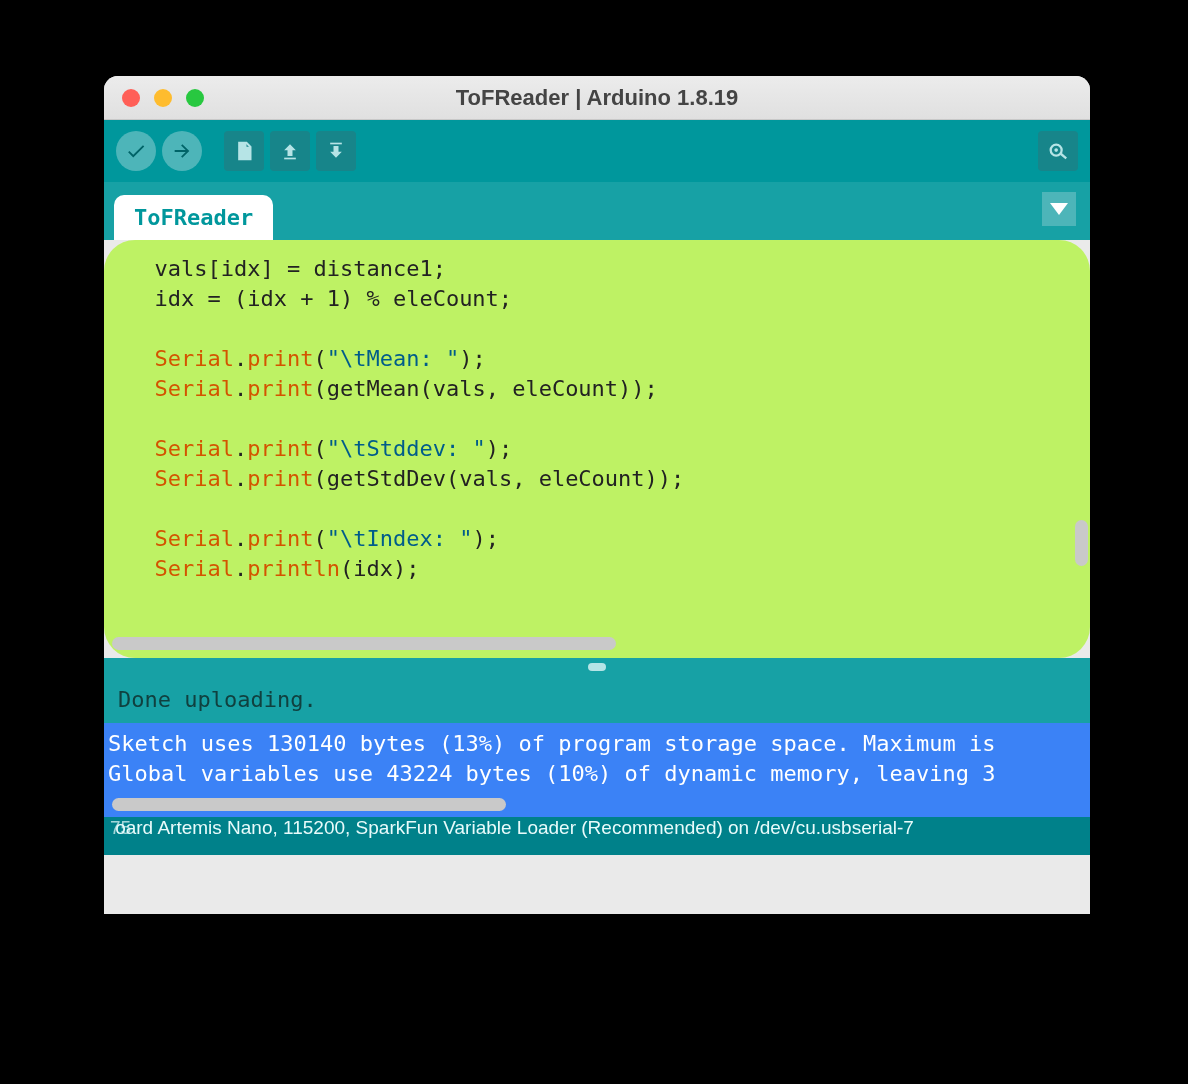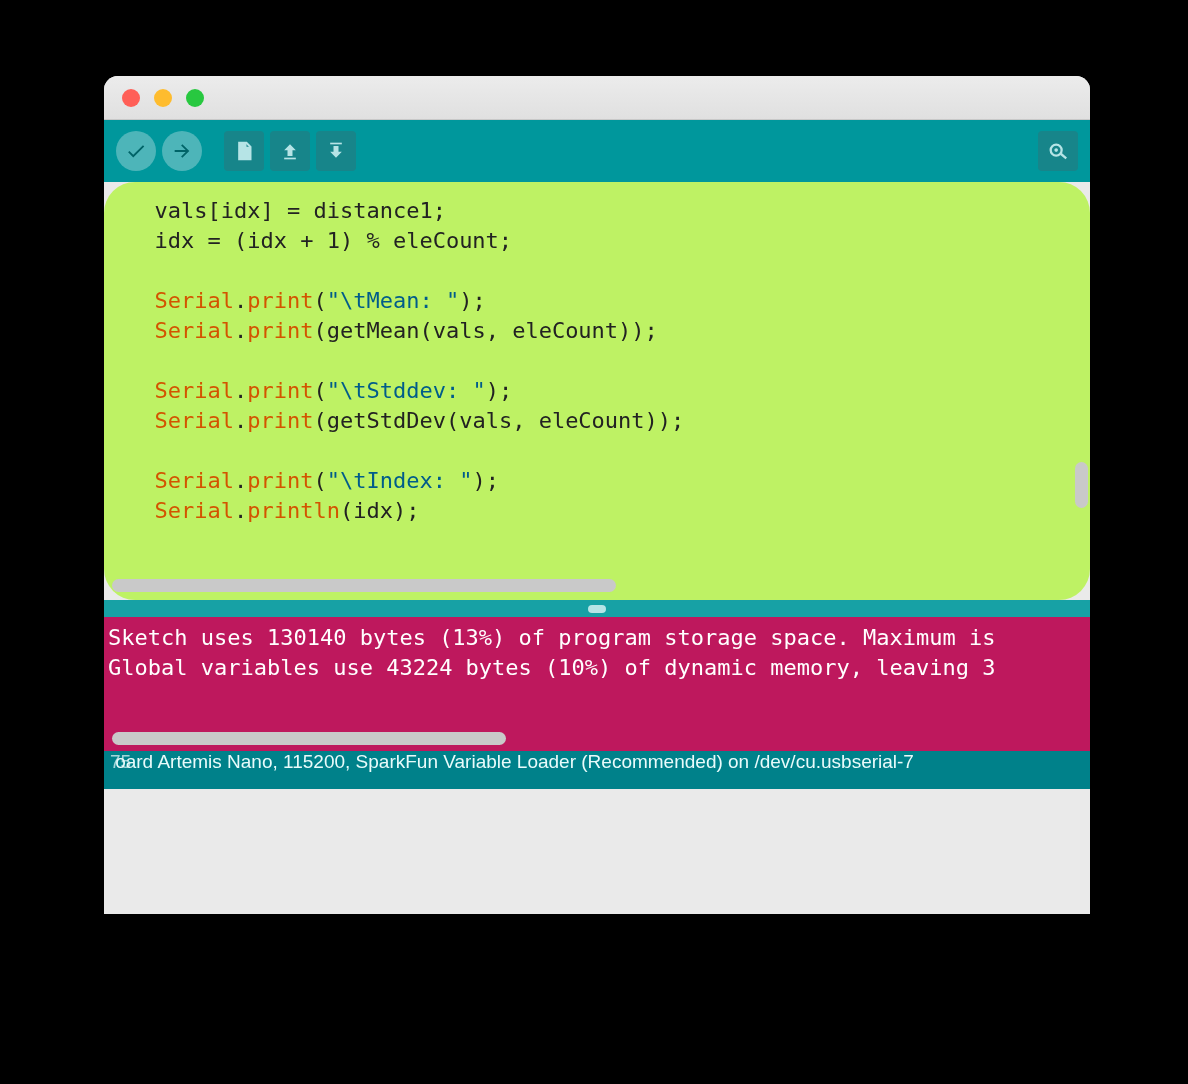--- a/index.html
+++ b/index.html
@@ -108,25 +108,25 @@
     position:absolute;left:50%;top:5px;transform:translateX(-50%);
     width:18px;height:8px;background:#b6e4e6;border-radius:4px;
   }
   .status{
     height:48px;background:#17A1A5;color:#10403f;
     font-family: Menlo, Monaco, monospace;
     font-size:22px;
     display:flex;align-items:center;padding:0 14px;
   }
   .console{
-    background:#be185d;color:#fff;
+    background:#3b82f6;color:#fff;
     font-family: Menlo, Monaco, monospace;
     font-size:22px;line-height:30px;
     padding:6px 4px;
-    height:134px;
+    height:94px;
     position:relative;
     white-space:pre;
     overflow:hidden;
   }
   .console .hthumb2{
     position:absolute;left:8px;bottom:6px;height:13px;width:40%;
     background:#c9c9c9;border-radius:7px;
   }
   .footer{
     height:38px;background:#00818a;color:#e8fbfb;
@@ -141,20 +141,21 @@
 <body>
 
 <div class="window">
 
   <div class="titlebar">
     <div class="traffic">
       <div class="tl red"></div>
       <div class="tl yel"></div>
       <div class="tl grn"></div>
     </div>
+    <div class="title">ToFReader | Arduino 1.8.19</div>
   </div>
 
   <div class="toolbar">
     <div class="tbtn" title="Verify">
       <svg width="22" height="22" viewBox="0 0 24 24">
           <path fill="currentColor" d="M9 16.2 4.8 12l-1.4 1.4L9 19 21 7l-1.4-1.4z"></path>
         </svg>
     </div>
     <div class="tbtn" title="Upload">
       <svg width="22" height="22" viewBox="0 0 24 24">
@@ -183,20 +184,28 @@
     <div class="spacer"></div>
     <div class="tbtn sq">
       <svg width="24" height="22" viewBox="0 0 24 24">
           <circle cx="10" cy="11" r="6" fill="none" stroke="currentColor" stroke-width="2.5"></circle>
           <line x1="15" y1="15" x2="21" y2="20" stroke="currentColor" stroke-width="2.5"></line>
           <circle cx="10" cy="11" r="2" fill="currentColor"></circle>
         </svg>
     </div>
   </div>
 
+  <div class="tabrow">
+    <div class="tab">ToFReader</div>
+    <div class="tabmenu">
+      <svg width="18" height="12" viewBox="0 0 18 12">
+          <path fill="#fff" d="M0 0h18L9 12z"></path>
+        </svg>
+    </div>
+  </div>
 
   <div class="code-area">
 <pre class="code"><span>  vals[idx] = distance1;</span>
 <span>  idx = (idx + 1) % eleCount;</span>
 
   <span class="kw">Serial</span><span>.</span><span class="fn">print</span><span>(</span><span class="str">"\tMean: "</span><span>);</span>
   <span class="kw">Serial</span><span>.</span><span class="fn">print</span><span>(getMean(vals, eleCount));</span>
 
   <span class="kw">Serial</span><span>.</span><span class="fn">print</span><span>(</span><span class="str">"\tStddev: "</span><span>);</span>
   <span class="kw">Serial</span><span>.</span><span class="fn">print</span><span>(getStdDev(vals, eleCount));</span>
@@ -207,20 +216,23 @@
     <div class="hscroll">
         <div class="hthumb"></div>
       </div>
     <div class="vscroll"></div>
   </div>
 
   <div class="divider">
     <div class="divider-knob"></div>
   </div>
 
+  <div class="status">
+    <span>Done uploading.</span>
+  </div>
 
   <div class="console"><span>Sketch uses 130140 bytes (13%) of program storage space. Maximum is</span>
 <span>Global variables use 43224 bytes (10%) of dynamic memory, leaving 3</span>
     <div class="hthumb2"></div>
   </div>
 
   <div class="footer">
     <span style="opacity:.7;margin-right:-18px;position:relative;left:-2px;">75</span>
     <span>oard Artemis Nano, 115200, SparkFun Variable Loader (Recommended) on /dev/cu.usbserial-7</span>
   </div>

